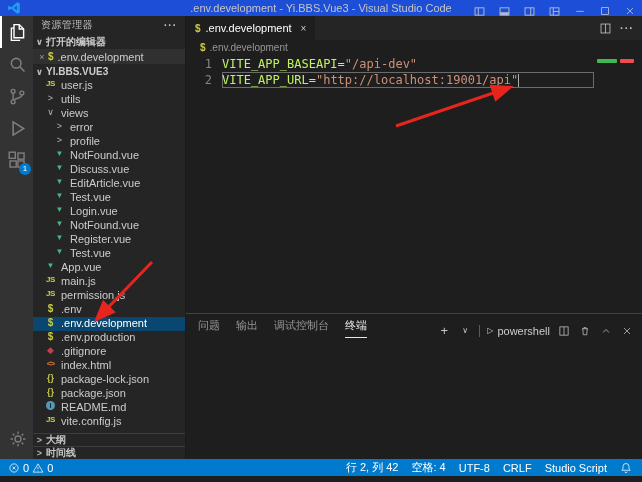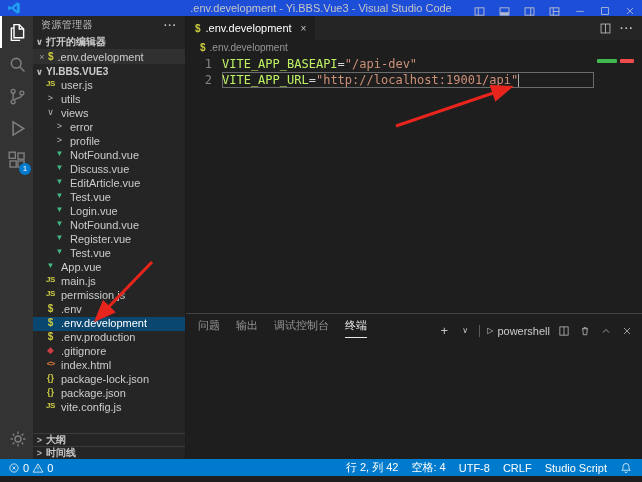--- a/index.html
+++ b/index.html
@@ -347,20 +347,26 @@
           <span class="slot">
             <span class="glyph" data-name="json-icon" style="color: rgb(203, 203, 65);">{}</span>
           </span>
           <span class="fname" data-name="tree-item-label">package-lock.json</span>
         </div>
         <div class="tree-row" data-name="tree-item" style="padding-left: 11px;">
           <span class="slot">
             <span class="glyph" data-name="json-icon" style="color: rgb(203, 203, 65);">{}</span>
           </span>
           <span class="fname" data-name="tree-item-label">package.json</span>
+        </div>
+        <div class="tree-row" data-name="tree-item" style="padding-left: 11px;">
+          <span class="slot">
+            <span class="glyph" data-name="info-icon" style="color: rgb(81, 154, 186);">i</span>
+          </span>
+          <span class="fname" data-name="tree-item-label">README.md</span>
         </div>
         <div class="tree-row" data-name="tree-item" style="padding-left: 11px;">
           <span class="slot">
             <span class="glyph" data-name="js-icon" style="color: rgb(203, 203, 65);">JS</span>
           </span>
           <span class="fname" data-name="tree-item-label">vite.config.js</span>
         </div>
       </div>
     <div class="sb-bottom" data-name="outline-section-header">
       <span class="tw" data-name="chevron-right-icon">&gt;</span>

